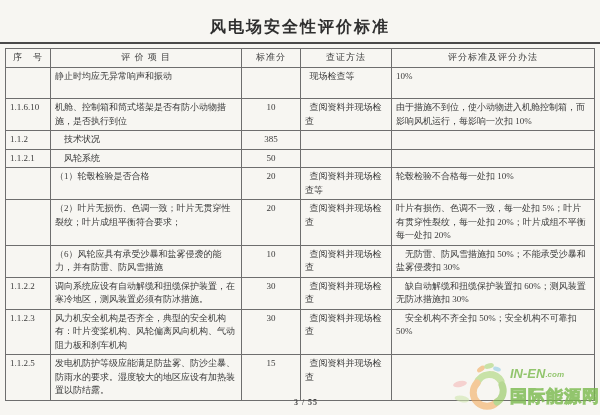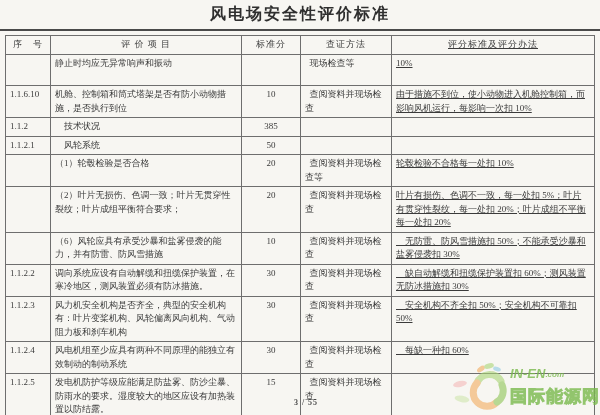--- a/index.html
+++ b/index.html
@@ -11,20 +11,21 @@
     position:relative;
     overflow:hidden;
   }
   .doc-title{
     text-align:center;
     font-weight:bold;
     font-size:16px;
     letter-spacing:2px;
     padding-top:4px;
     color:#2f2f2f;
+    margin-top:13px;
   }
   .title-rule{
     height:0;
     border-top:2px solid #4a4a4a;
     margin:4px 0 4px 0;
   }
   table.eval{
     border-collapse:collapse;
     table-layout:fixed;
     width:590px;
@@ -43,21 +44,21 @@
   table.eval th{
     text-align:center;
     vertical-align:middle;
     height:14px;
     letter-spacing:1px;
   }
   .col-no{width:36px;}
   .col-item{width:182px;}
   .col-score{width:50px;}
   .col-method{width:82px;margin-top:40px;}
-  .col-criteria{width:auto;text-decoration:underline;}
+  .col-criteria{width:auto;}
   td.col-score{text-align:center;vertical-align:middle;}
   td.col-method{text-indent:0.5em;}
   tbody tr:first-child td{height:26px;}
   .page-footer{
     position:absolute;
     left:12px;right:0;bottom:8px;
     text-align:center;
     font-size:8px;
     font-weight:bold;
     color:#4a4a4a;
@@ -145,27 +146,20 @@
         <td class="col-criteria">　缺自动解缆和扭缆保护装置扣 60%；测风装置无防冰措施扣 30%</td>
       </tr>
       <tr>
         <td class="col-no">1.1.2.3</td>
         <td class="col-item">风力机安全机构是否齐全，典型的安全机构有：叶片变桨机构、风轮偏离风向机构、气动阻力板和刹车机构</td>
         <td class="col-score">30</td>
         <td class="col-method">查阅资料并现场检查</td>
         <td class="col-criteria">　安全机构不齐全扣 50%；安全机构不可靠扣 50%</td>
       </tr>
       <tr>
-        <td class="col-no">1.1.2.4</td>
-        <td class="col-item">风电机组至少应具有两种不同原理的能独立有效制动的制动系统</td>
-        <td class="col-score">30</td>
-        <td class="col-method">查阅资料并现场检查</td>
-        <td class="col-criteria">　每缺一种扣 60%</td>
-      </tr>
-      <tr>
         <td class="col-no">1.1.2.5</td>
         <td class="col-item">发电机防护等级应能满足防盐雾、防沙尘暴、防雨水的要求。湿度较大的地区应设有加热装置以防结露。</td>
         <td class="col-score">15</td>
         <td class="col-method">查阅资料并现场检查</td>
         <td class="col-criteria"></td>
       </tr>
     </tbody>
 </table>
 
 <div class="page-footer">3 / 55</div>

